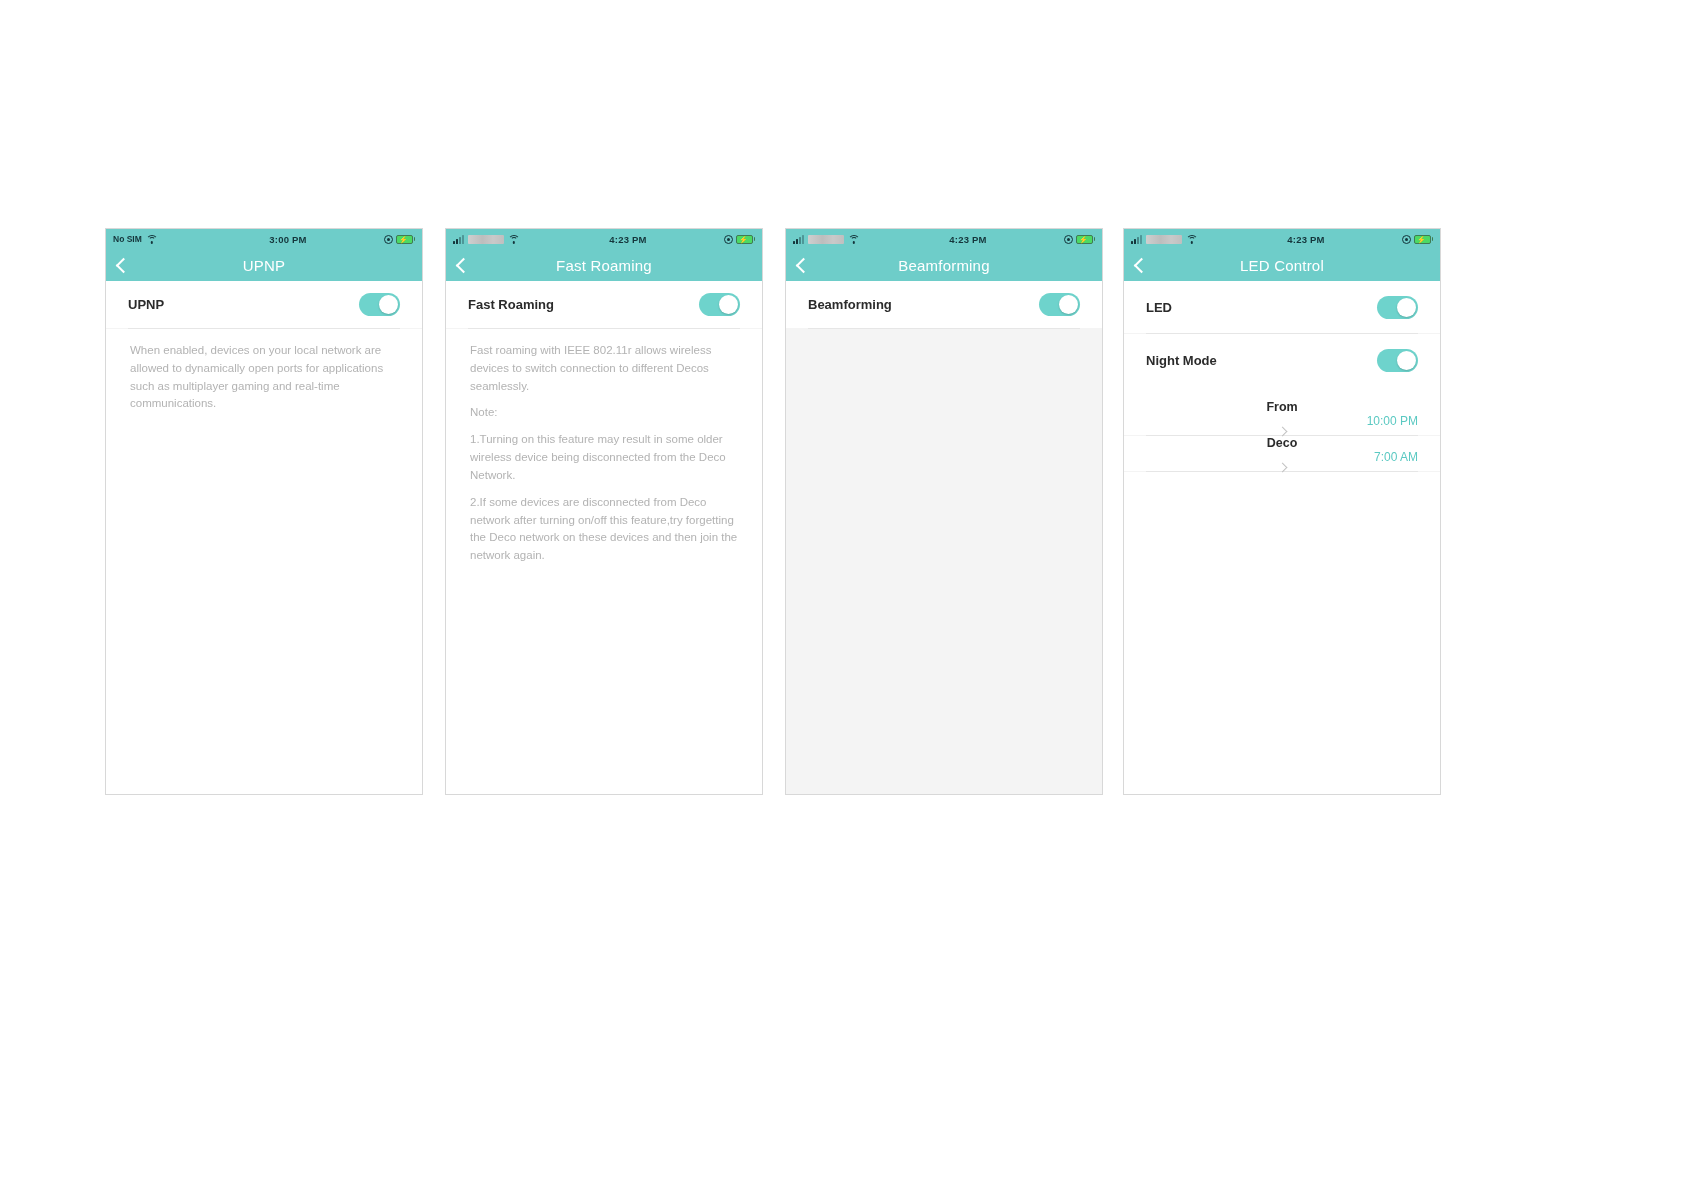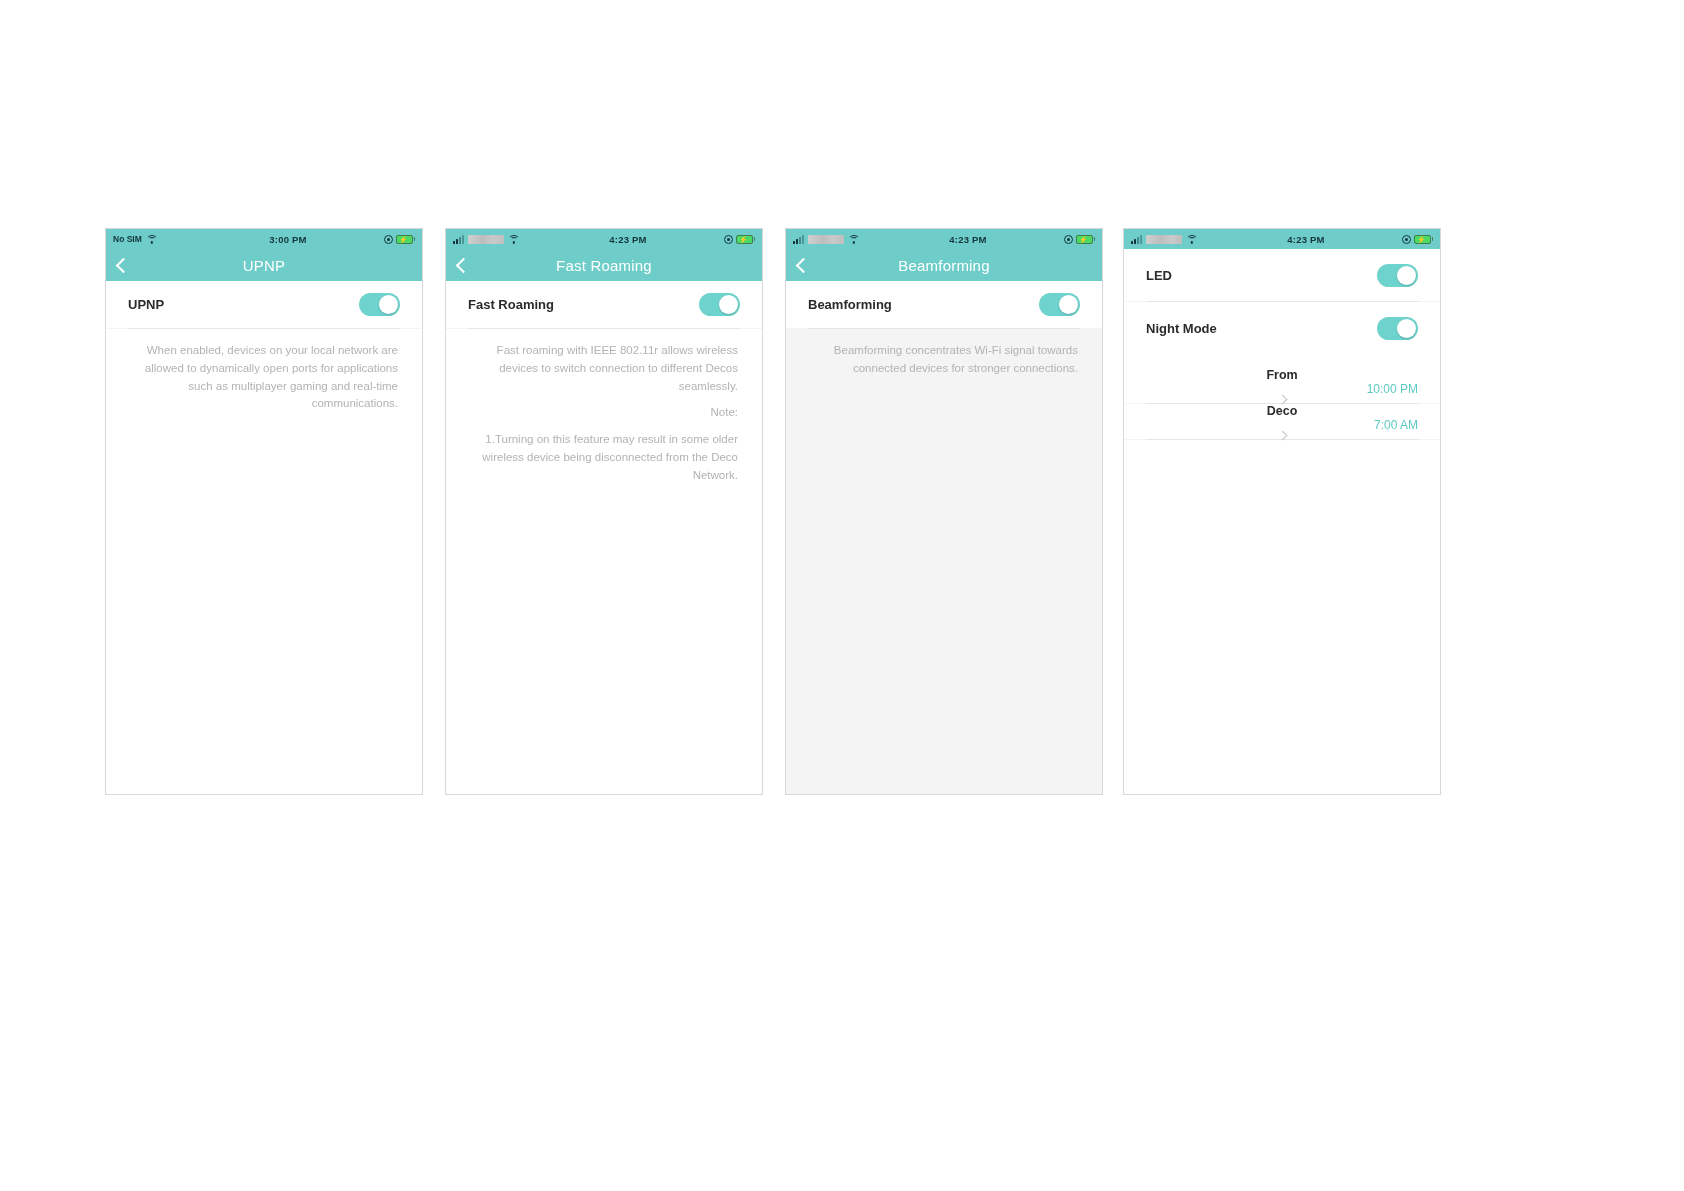--- a/index.html
+++ b/index.html
@@ -173,21 +173,21 @@
   .divider { height: 1px; background: #e6e6e6; margin: 0 22px; }
 
   .desc {
     padding: 13px 24px 0 24px;
     font-size: 11.5px;
     line-height: 1.55;
     color: #b3b3b3;
   }
   .desc.on-grey { background: #f4f4f4; }
   .desc.on-white { background: #ffffff; }
-  .desc p { margin-bottom: 10px; text-align: right; }
+  .desc p { margin-bottom: 10px; }
   .desc p:last-child { margin-bottom: 0; }
   .desc.tight p { margin-bottom: 9px; }
 
   .fill-grey { flex: 1; background: #f4f4f4; }
   .fill-white { flex: 1; background: #ffffff; }
 
   
   .time-row {
     display: flex; align-items: center;
     padding: 0 22px;
@@ -300,20 +300,21 @@
         <span class="spacer"></span>
         <span class="toggle">
             <span class="knob"></span>
           </span>
       </div>
       <div class="divider"></div>
       <div class="desc on-white tight">
         <p>Fast roaming with IEEE 802.11r allows wireless devices to switch connection to different Decos seamlessly.</p>
         <p>Note:</p>
         <p>1.Turning on this feature may result in some older wireless device being disconnected  from the Deco Network.</p>
+        <p>2.If some devices are disconnected from Deco network after turning on/off this feature,try forgetting the Deco network on these devices and then join the network again.</p>
       </div>
       <div class="fill-white"></div>
     </div>
   </div>
 
   <div class="phone" id="phone-3">
 
     <div class="statusbar">
       <div class="sb-left">
         <span class="bars">
@@ -348,23 +349,20 @@
 
     <div class="screen-body">
       <div class="row">
         <span class="row-label">Beamforming</span>
         <span class="spacer"></span>
         <span class="toggle">
             <span class="knob"></span>
           </span>
       </div>
       <div class="divider"></div>
-      <div class="desc on-grey">
-        <p>Beamforming concentrates Wi-Fi signal towards connected devices for stronger connections.</p>
-      </div>
       <div class="fill-grey"></div>
     </div>
   </div>
 
   <div class="phone" id="phone-4">
 
     <div class="statusbar">
       <div class="sb-left">
         <span class="bars">
             <i></i>
@@ -384,20 +382,24 @@
         <span class="loc-ico"></span>
         <span class="battery">
           <span class="batt-body">
               <span class="bolt">⚡</span>
             </span>
             <span class="batt-tip"></span>
         </span>
       </div>
     </div>
 
+    <div class="navbar">
+      <div class="back-chevron"></div>
+      <div class="nav-title">LED Control</div>
+    </div>
 
     <div class="screen-body">
       <div class="row p4-row">
         <span class="row-label">LED</span>
         <span class="spacer"></span>
         <span class="toggle">
             <span class="knob"></span>
           </span>
       </div>
       <div class="divider"></div>

